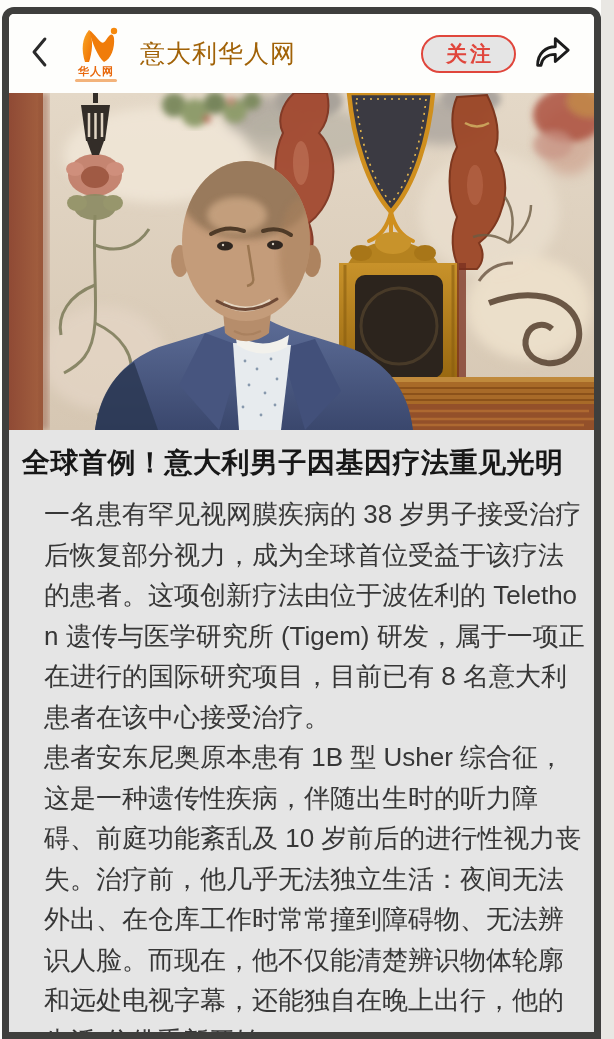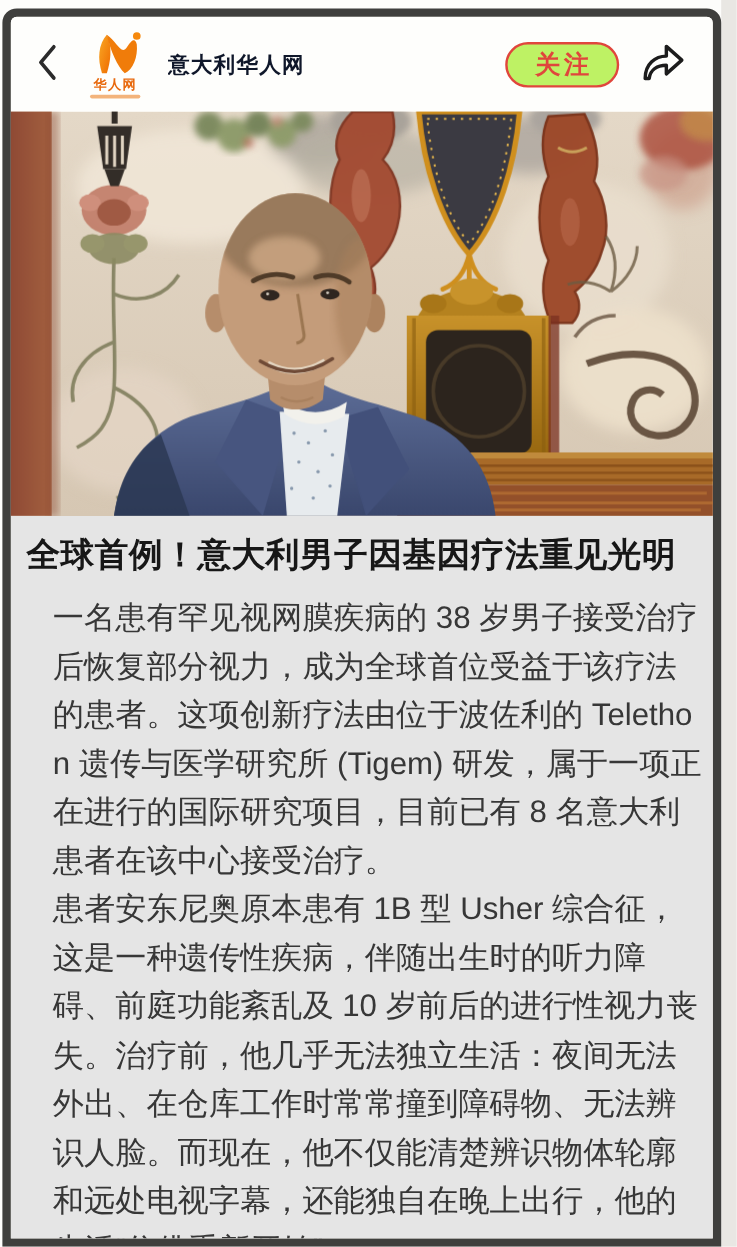--- a/index.html
+++ b/index.html
@@ -8,22 +8,22 @@
   .screen { position:relative; width:614px; height:1039px; background:#fdfdfb; }
   .gutter-right { position:absolute; right:0; top:0; width:13px; height:1039px; background:#e9e7e3; }
   .frame { position:absolute; left:2px; top:7px; width:599px; height:1032px;
     border:7px solid #3f3f3d; border-radius:12px 12px 0 0; background:#fffdf6; overflow:hidden; }
   
   .appbar { height:79px; background:#fefefc; display:flex; align-items:center; padding:0 20px 0 14px; }
   .back-btn { width:34px; height:48px; border:none; background:transparent; display:flex; align-items:center; justify-content:center; cursor:pointer; }
   .logo { width:58px; margin-left:10px; display:flex; flex-direction:column; align-items:center; cursor:pointer; }
   .logo-text { font-size:11px; font-weight:700; color:#e8680c; letter-spacing:1px; line-height:11px; margin-top:-2px; }
   .logo-url { width:42px; height:3px; border-radius:2px; background:#f3b37b; margin-top:2px; }
-  .pub-title { font-size:18px; color:#0f172a; font-weight:700; margin-left:15px; letter-spacing:1px; flex:1; white-space:nowrap; overflow:hidden; }
-  .follow-btn { width:95px; height:38px; border:2px solid #e0463c; border-radius:19px; background:#bef264;
+  .pub-title { font-size:25px; color:#a16207; font-weight:400; margin-left:15px; letter-spacing:1px; flex:1; white-space:nowrap; overflow:hidden; }
+  .follow-btn { width:95px; height:38px; border:2px solid #e0463c; border-radius:19px; background:#e5e5e5;
     color:#e0463c; font-size:21px; font-weight:700; letter-spacing:3px; padding-left:3px;
     display:flex; align-items:center; justify-content:center; cursor:pointer; flex:none; }
   .share-btn { width:46px; height:48px; border:none; background:transparent; margin-left:12px; display:flex; align-items:center; justify-content:center; cursor:pointer; flex:none; }
   
   .photo { width:585px; height:337px; display:block; cursor:pointer; }
   .photo svg { display:block; width:585px; height:337px; }
   
   .article { padding:16px 8px 0 13px; background:#e5e5e5; height:602px; overflow:hidden; }
   .article h1 { font-size:28px; line-height:34px; color:#171717; font-weight:700; letter-spacing:0.5px; margin-bottom:14px; }
   .article p { font-size:26px; line-height:40.5px; color:#373737; letter-spacing:0; word-break:break-all;margin-left:22px; }

